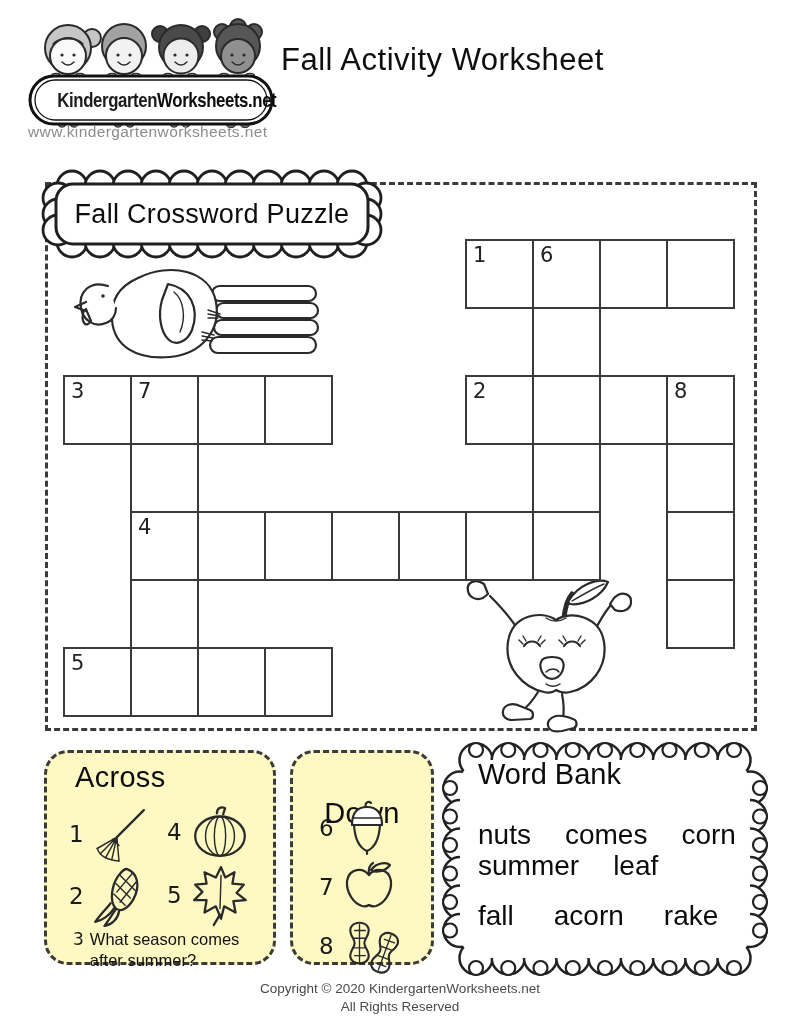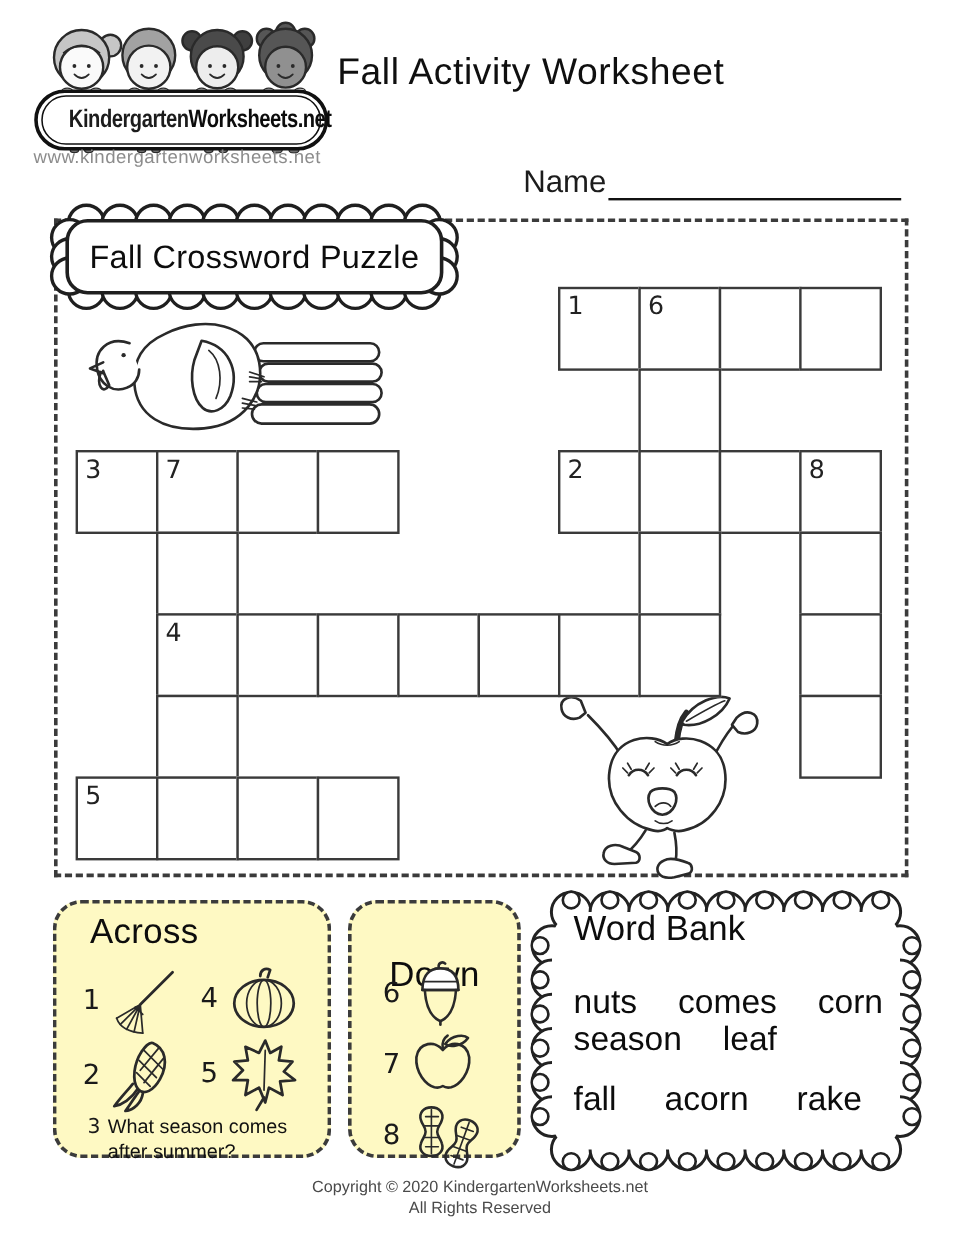--- a/index.html
+++ b/index.html
@@ -113,24 +113,20 @@
     </g>
 
     <rect x="4" y="62" width="242" height="48" rx="24" fill="#ffffff" stroke="#111" stroke-width="3"></rect>
     <rect x="9" y="66" width="232" height="40" rx="20" fill="none" stroke="#111" stroke-width="1.3"></rect>
   </svg>
   <div class="abs" id="logo-text"><span class="squeeze"><span>Kindergarten</span><span class="black">Worksheets.net</span></span></div>
   <div class="abs" id="page-title">Fall Activity Worksheet</div>
 
   <div class="abs" id="site-url">www.kindergartenworksheets.net</div>
 
-  <div class="abs" id="name-row">
-    <span>Name</span>
-      <span id="name-line"></span>
-  </div>
 
   <div class="abs" id="puzzle-border"></div>
 
   <svg class="abs" style="left:70px;top:260px;" width="252" height="112" viewBox="0 0 252 112">
     <g>
       <rect class="lnf" x="142" y="26" width="104" height="15" rx="7.5"></rect>
       <rect class="lnf" x="146" y="43" width="102" height="15" rx="7.5"></rect>
       <rect class="lnf" x="144" y="60" width="104" height="15" rx="7.5"></rect>
       <rect class="lnf" x="140" y="77" width="106" height="16" rx="8"></rect>
     </g>
@@ -400,21 +396,21 @@
       <circle cx="8" cy="190.5" r="7" fill="#fff" stroke="#222" stroke-width="2.2"></circle>
       <circle cx="318" cy="190.5" r="7" fill="#fff" stroke="#222" stroke-width="2.2"></circle>
     </svg>
   <div class="abs" id="wb-title">Word Bank</div>
   <div class="wb-row abs" style="top:819px;align-items:center;">
     <span>nuts</span>
     <span>comes</span>
     <span>corn</span>
   </div>
   <div class="wb-row abs" style="top:850px;">
-    <span>season</span>
+    <span>summer</span>
     <span>leaf</span>
   </div>
   <div class="wb-row abs" style="top:900px;gap:40px;">
     <span>fall</span>
     <span>acorn</span>
     <span>rake</span>
   </div>
 
   <div class="abs footer" style="top:981px;">Copyright © 2020 KindergartenWorksheets.net</div>
   <div class="abs footer" style="top:999px;">All Rights Reserved</div>

